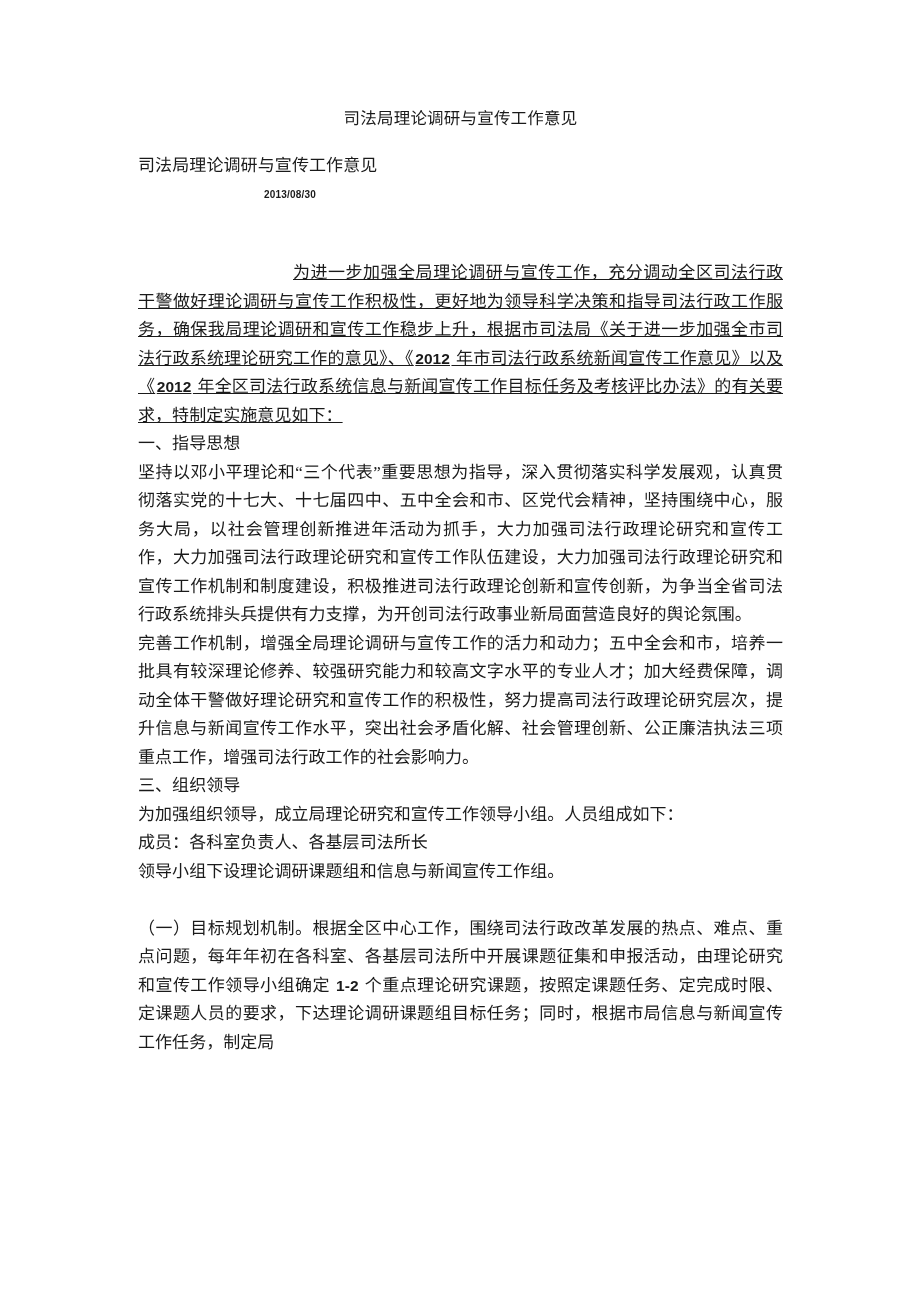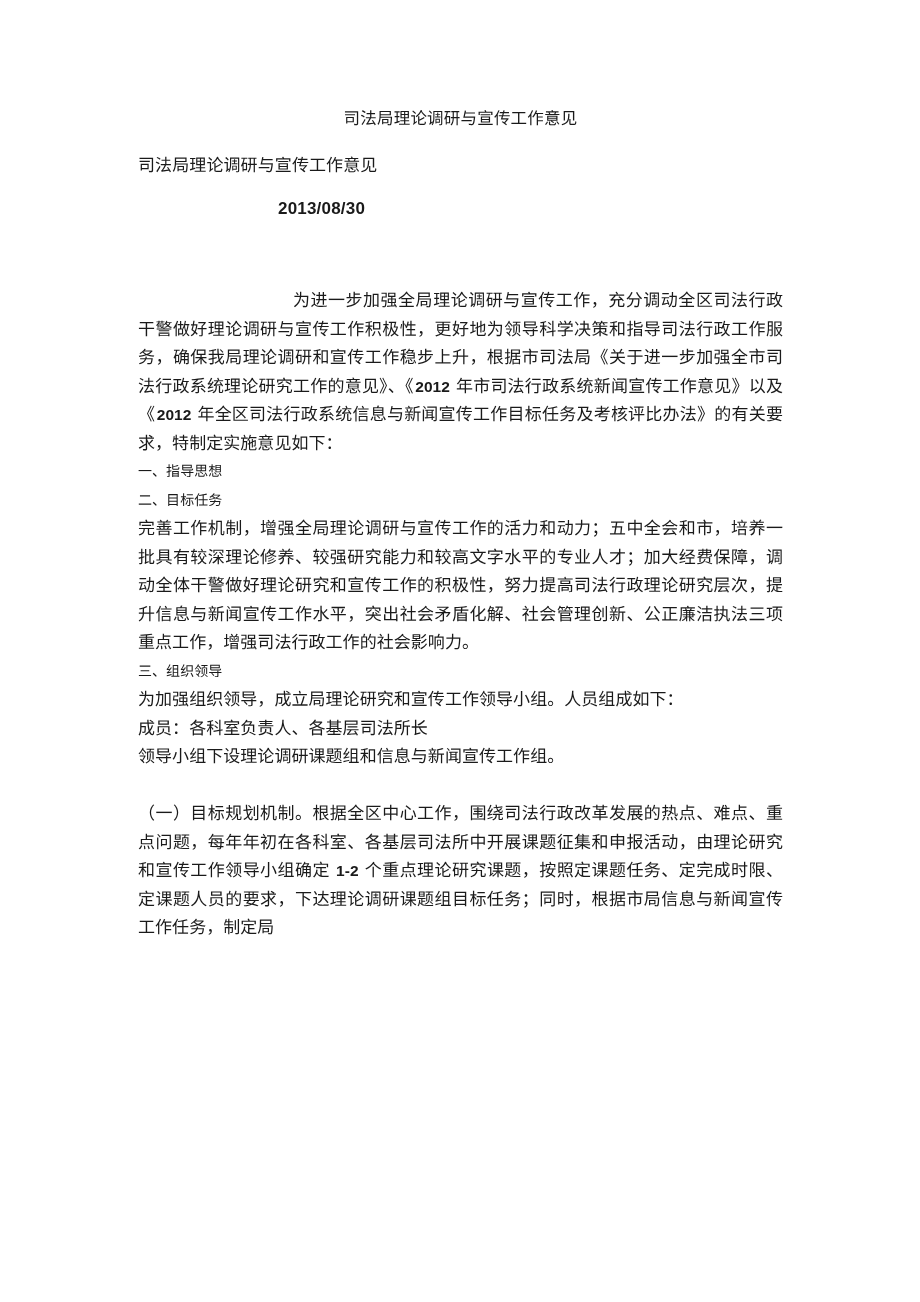--- a/index.html
+++ b/index.html
@@ -41,43 +41,44 @@
   .spacer-big { height: 50px; }
 
   .subject-line {
     font-size: 17px;
     line-height: 28.5px;
     margin: 0;
     text-align: left;
     letter-spacing: 0.1px;
   }
   .date-line {
-    font-size: 17px;
+    font-size: 10px;
     line-height: 28.5px;
-    margin: 14px;
+    margin: 0;
     padding-left: 126px;
     font-family: "Liberation Sans", "DejaVu Sans", sans-serif;
     font-weight: 600;
     letter-spacing: 0.2px;
   }
 
   p.body-para {
     font-size: 17px;
     line-height: 28.5px;
     margin: 0;
     text-align: justify;
     text-justify: inter-ideograph;
     letter-spacing: 0.05px;
     word-break: break-all;
   }
   p.body-para.indent-first {
     text-indent: 155px;
+    text-decoration: underline;
   }
   .sec-head {
-    font-size: 14px;
+    font-size: 17px;
     line-height: 28.5px;
     margin: 0;
     font-weight: normal;
     letter-spacing: 0.05px;
   }
   .lat {
     font-family: "Liberation Sans", "DejaVu Sans", sans-serif;
     font-weight: 600;
     font-size: 15.5px;
     padding: 0 1.5px;
@@ -101,22 +102,22 @@
 
     <div class="subject-line">司法局理论调研与宣传工作意见</div>
 
     <div class="date-line">2013/08/30</div>
 
     <div class="spacer-big"></div>
 
     <p class="body-para indent-first">为进一步加强全局理论调研与宣传工作，充分调动全区司法行政干警做好理论调研与宣传工作积极性，更好地为领导科学决策和指导司法行政工作服务，确保我局理论调研和宣传工作稳步上升，根据市司法局《关于进一步加强全市司法行政系统理论研究工作的意见》、《<span class="lat">2012</span> 年市司法行政系统新闻宣传工作意见》以及《<span class="lat">2012</span> 年全区司法行政系统信息与新闻宣传工作目标任务及考核评比办法》的有关要求，特制定实施意见如下：</p>
 
     <div class="sec-head">一、指导思想</div>
+    <p class="body-para">坚持以邓小平理论和“三个代表”重要思想为指导，深入贯彻落实科学发展观，认真贯彻落实党的十七大、十七届四中、五中全会和市、区党代会精神，坚持围绕中心，服务大局，以社会管理创新推进年活动为抓手，大力加强司法行政理论研究和宣传工作，大力加强司法行政理论研究和宣传工作队伍建设，大力加强司法行政理论研究和宣传工作机制和制度建设，积极推进司法行政理论创新和宣传创新，为争当全省司法行政系统排头兵提供有力支撑，为开创司法行政事业新局面营造良好的舆论氛围。</p>
 
-    <div class="sec-head">二、目标任务</div>
     <p class="body-para">完善工作机制，增强全局理论调研与宣传工作的活力和动力；五中全会和市，培养一批具有较深理论修养、较强研究能力和较高文字水平的专业人才；加大经费保障，调动全体干警做好理论研究和宣传工作的积极性，努力提高司法行政理论研究层次，提升信息与新闻宣传工作水平，突出社会矛盾化解、社会管理创新、公正廉洁执法三项重点工作，增强司法行政工作的社会影响力。</p>
 
     <div class="sec-head">三、组织领导</div>
     <p class="body-para">为加强组织领导，成立局理论研究和宣传工作领导小组。人员组成如下：</p>
     <p class="body-para">成员：各科室负责人、各基层司法所长</p>
     <p class="body-para">领导小组下设理论调研课题组和信息与新闻宣传工作组。</p>
 
     <div class="blank-line"></div>
 
     <p class="body-para">（一）目标规划机制。根据全区中心工作，围绕司法行政改革发展的热点、难点、重点问题，每年年初在各科室、各基层司法所中开展课题征集和申报活动，由理论研究和宣传工作领导小组确定 <span class="lat">1-2</span> 个重点理论研究课题，按照定课题任务、定完成时限、定课题人员的要求，下达理论调研课题组目标任务；同时，根据市局信息与新闻宣传工作任务，制定局</p>

